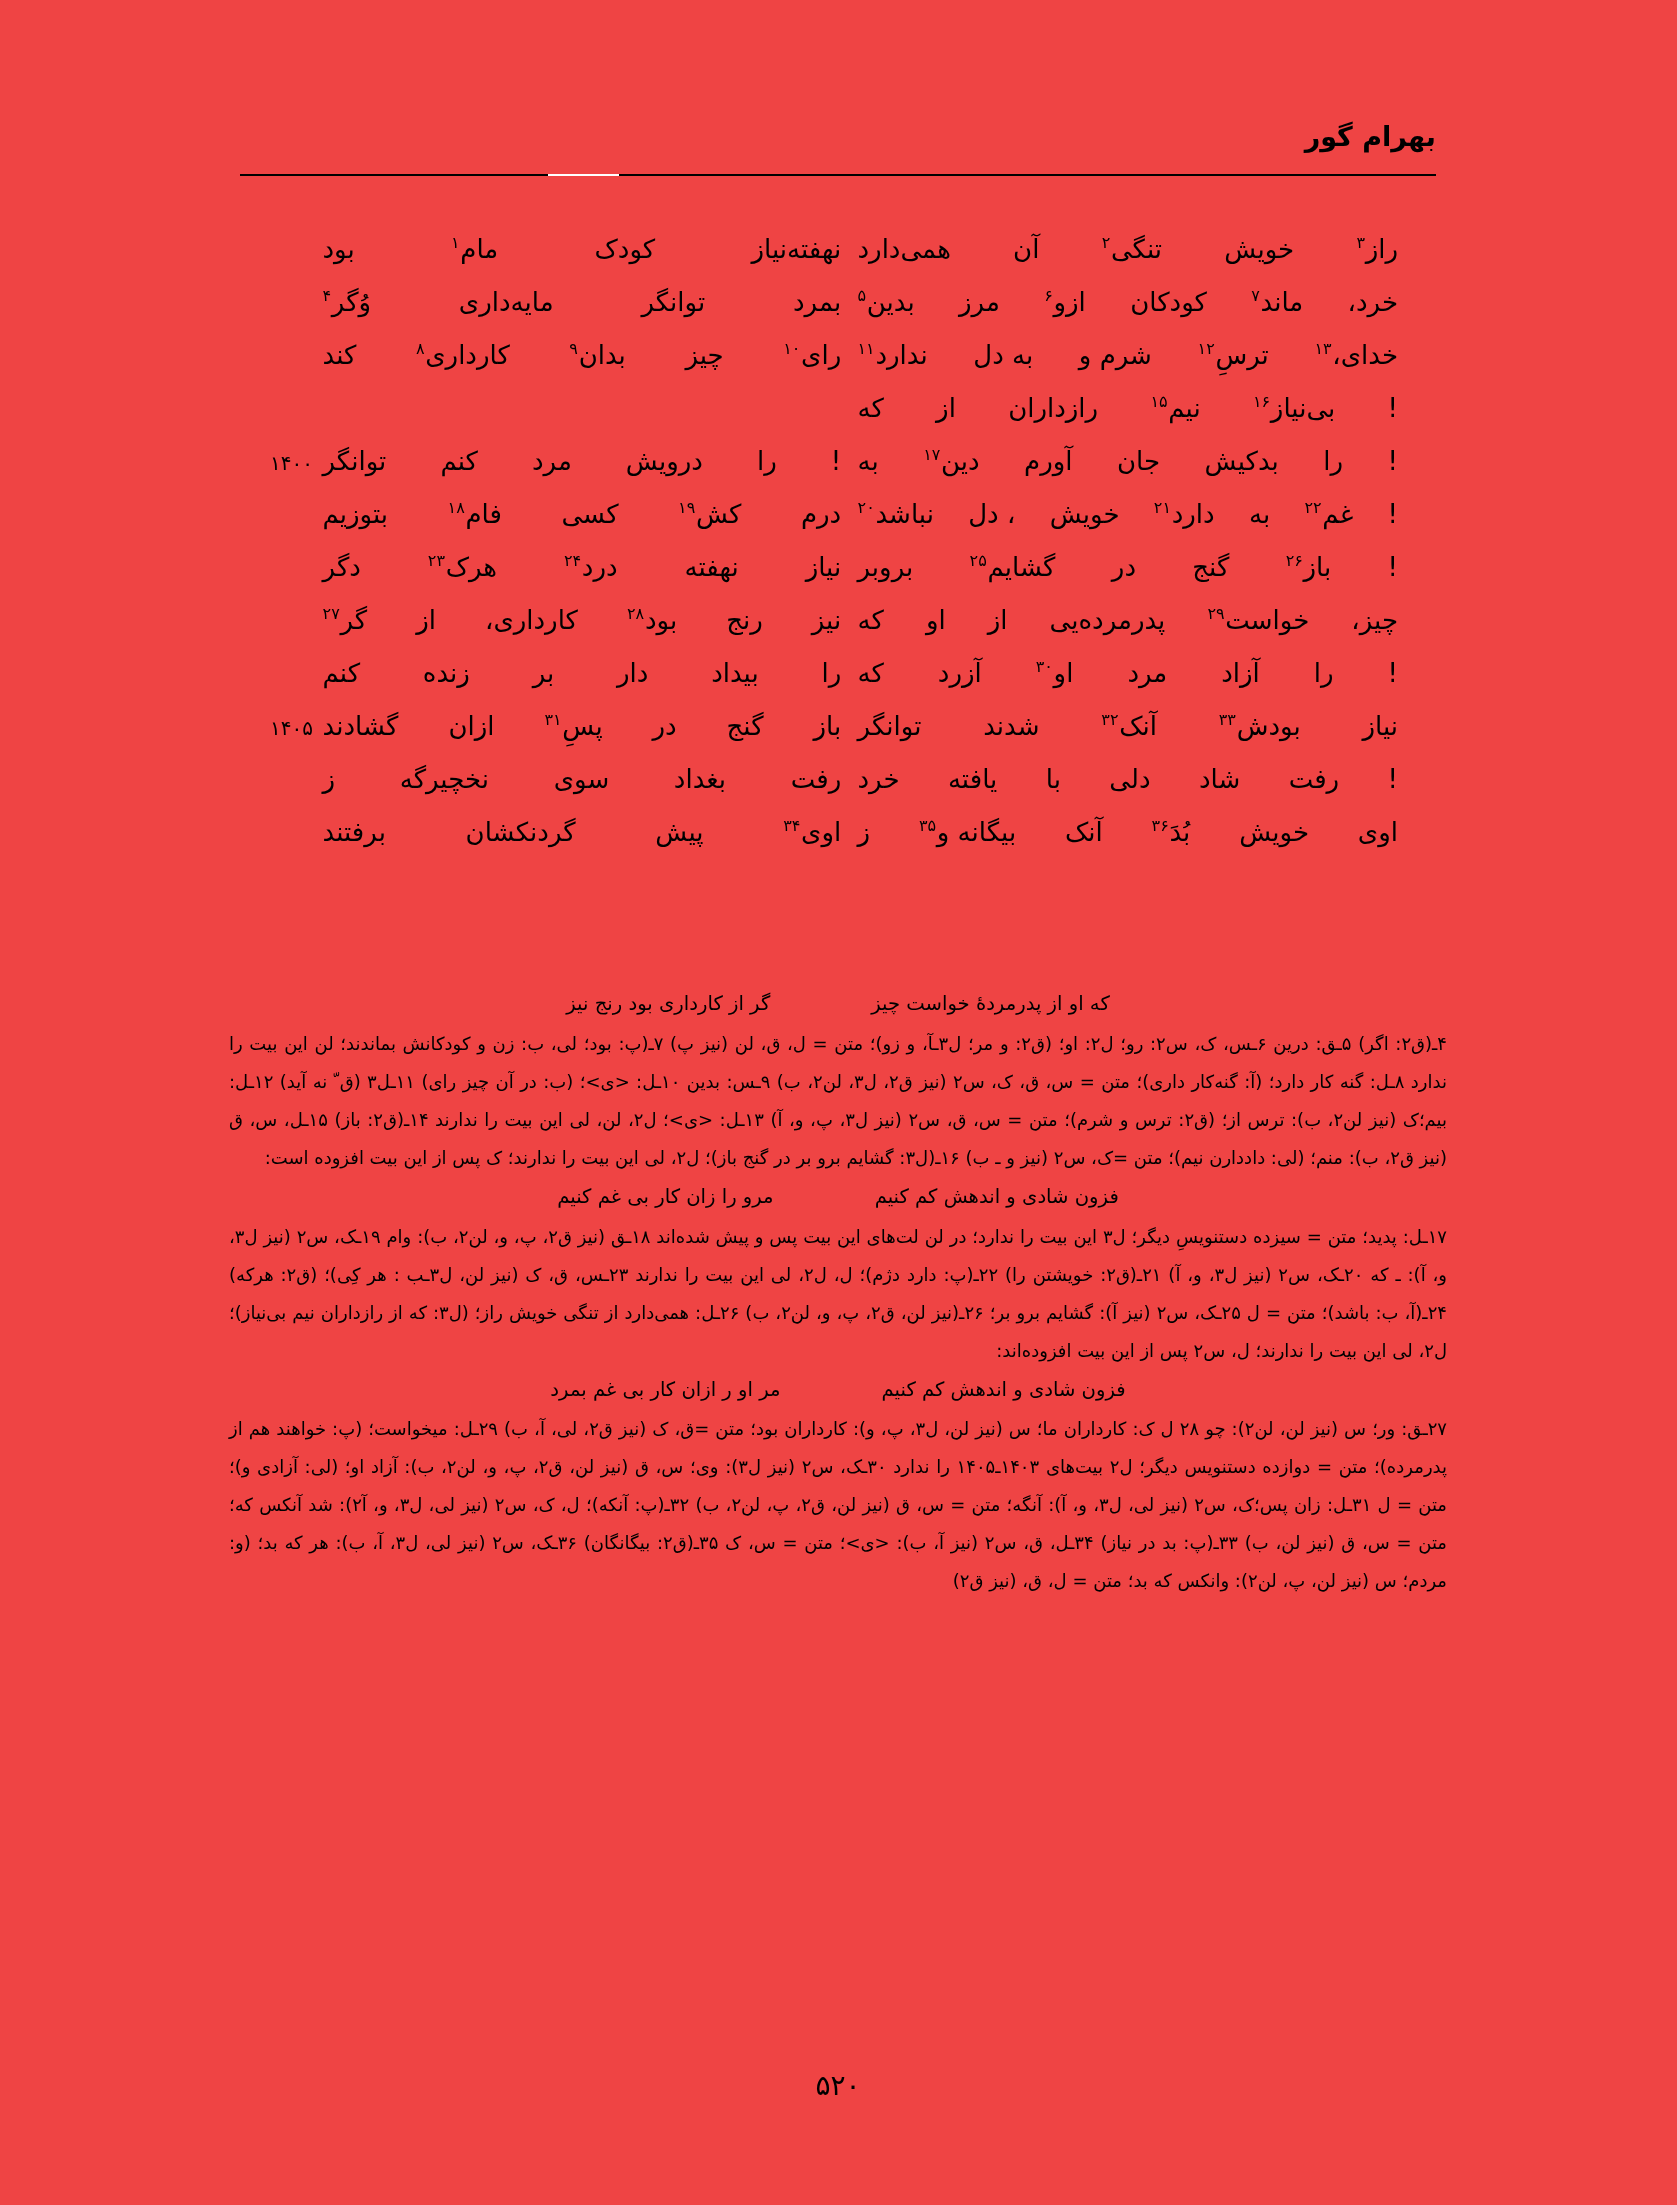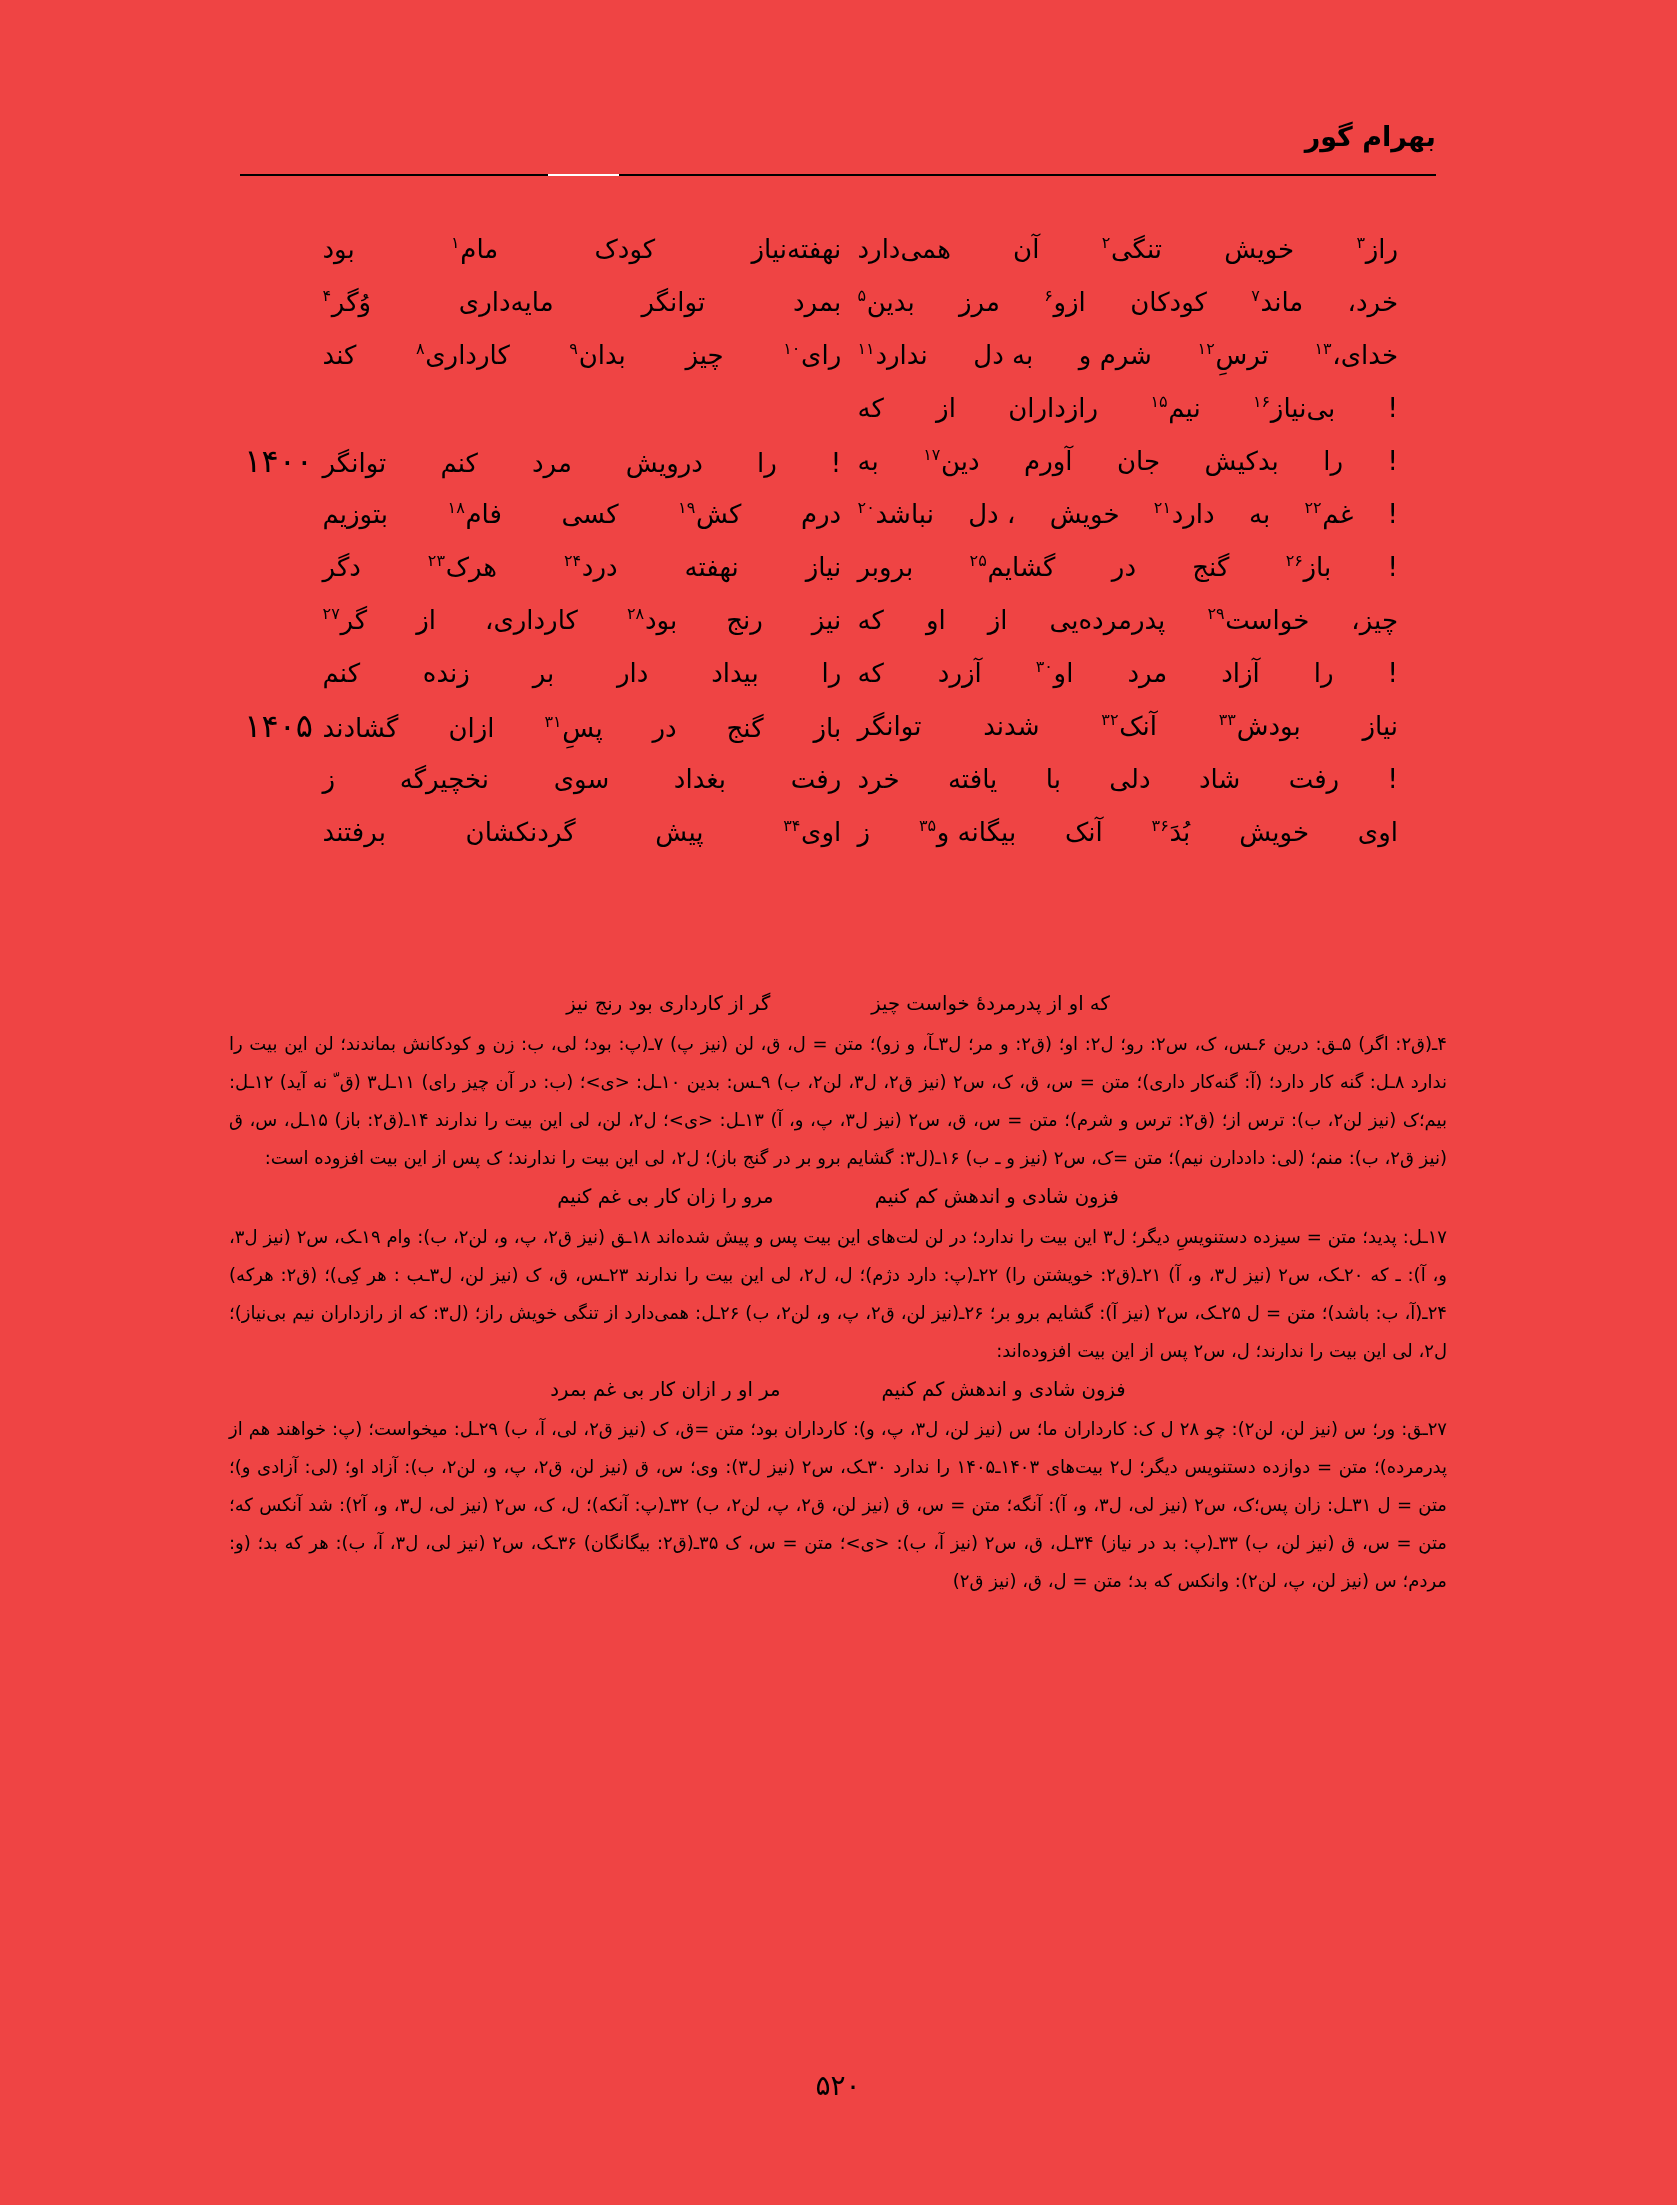--- a/index.html
+++ b/index.html
@@ -92,21 +92,21 @@
   .hem-left {
     width: 588px;
     display: flex;
     flex-direction: row-reverse;
     justify-content: flex-start;
     align-items: flex-end;
   }
   .bnum {
     display: inline-block;
     width: 73px;
-    font-size: 32px;
+    font-size: 20px;
     text-align: right;
     flex: 0 0 auto;
   }
   .words {
     display: flex;
     flex-direction: row-reverse;
     flex: 1 1 auto;
     justify-content: space-between;
     padding-left: 9.5px;
     padding-right: 6.8px;

